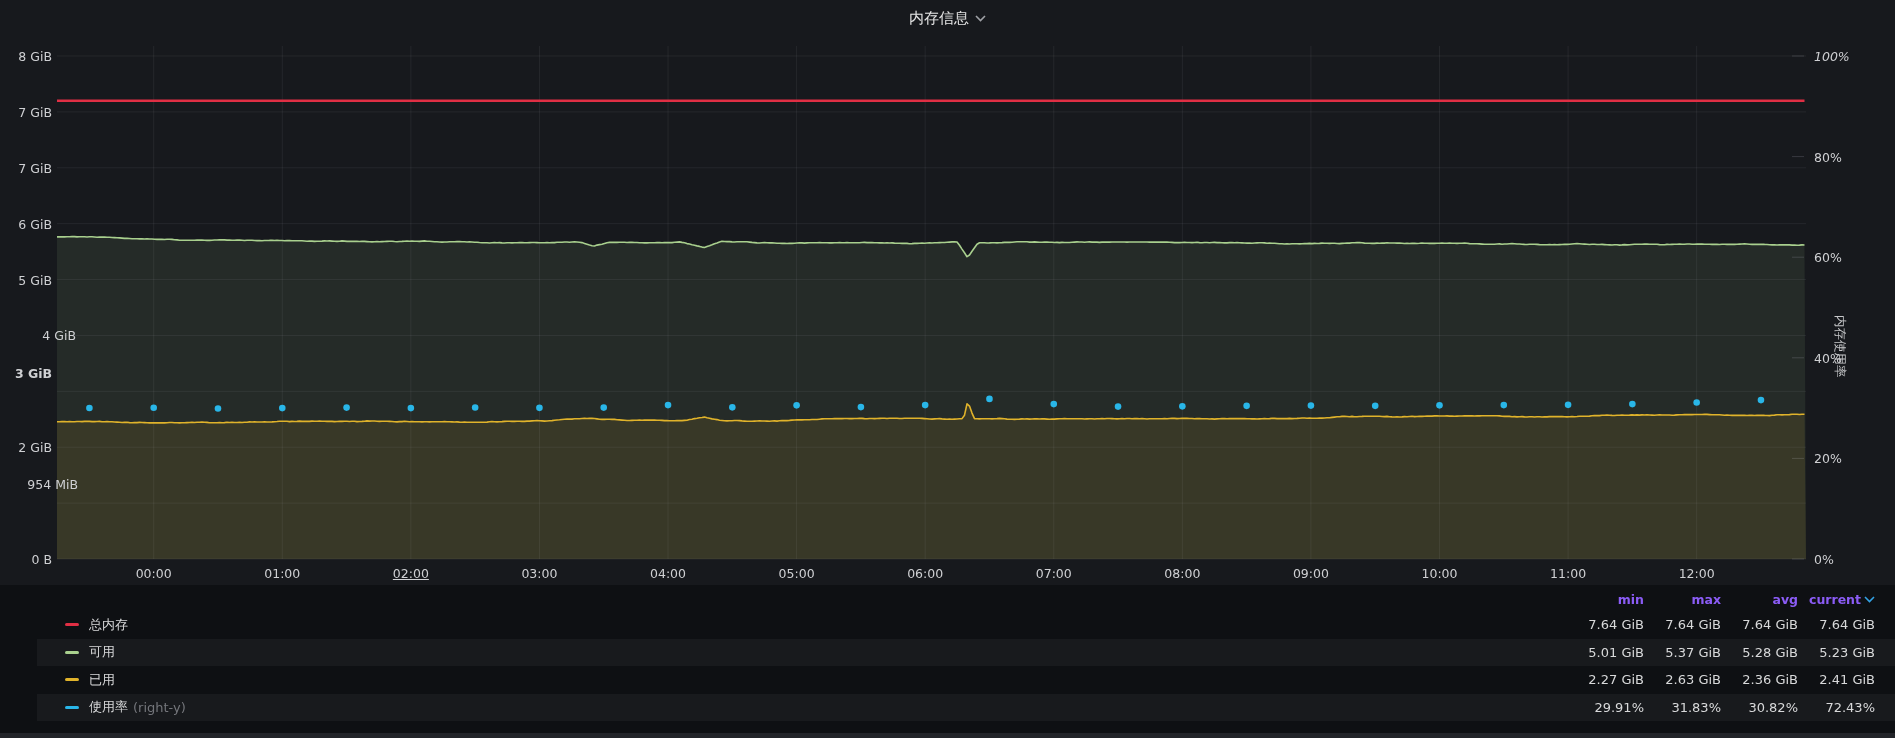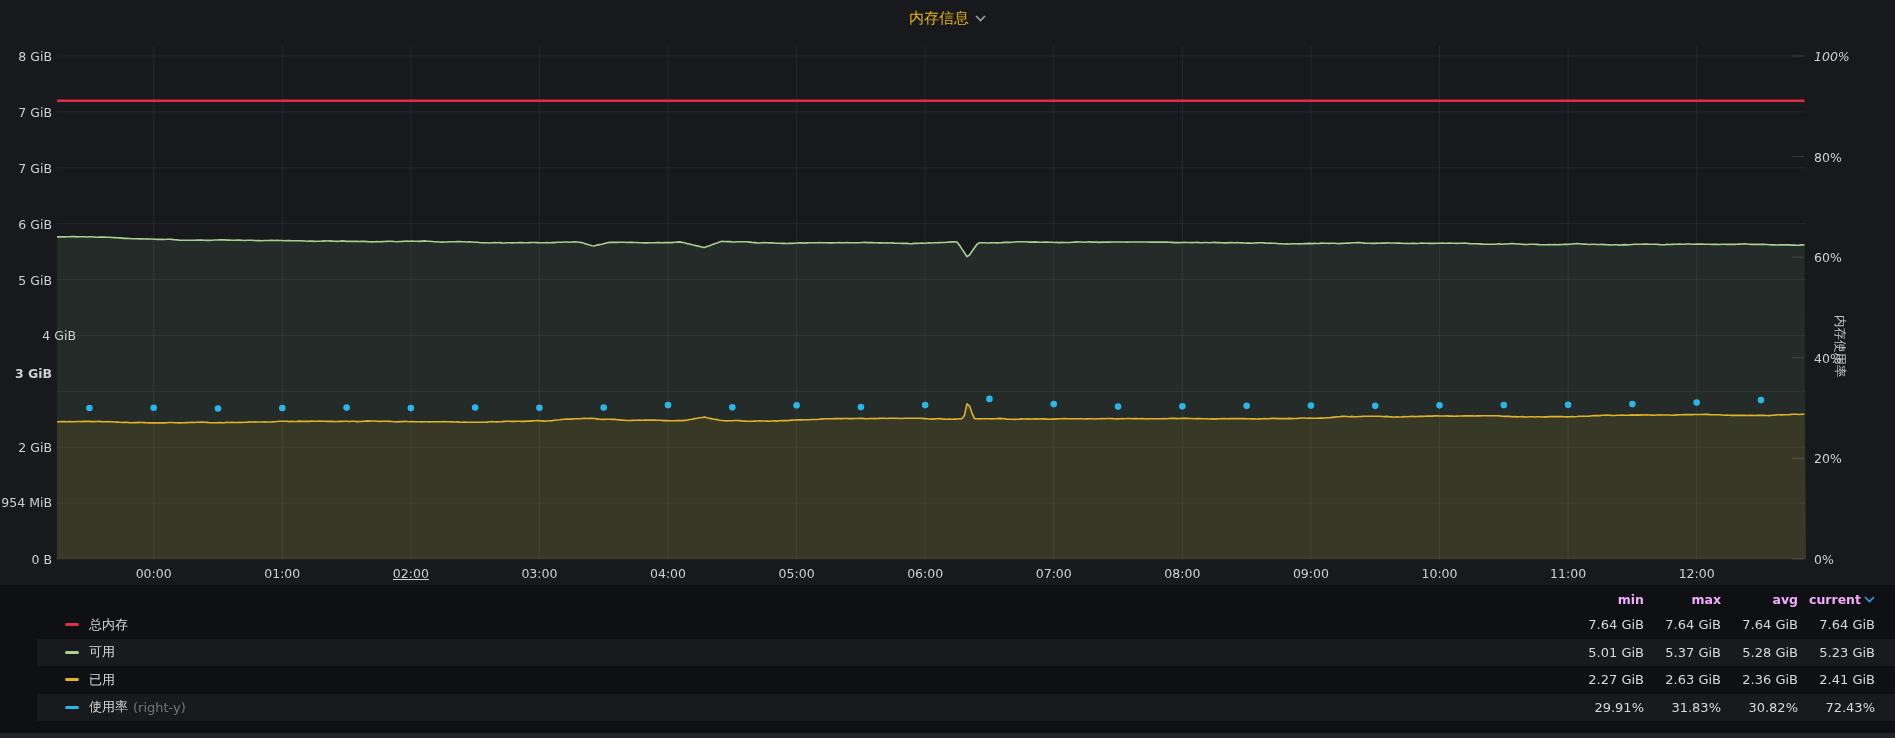--- a/index.html
+++ b/index.html
@@ -1,31 +1,31 @@
 <!DOCTYPE html>
 <html><head>
 <meta charset="utf-8">
 <style>
   html,body{margin:0;padding:0;background:#0c0d10;}
   #root{position:relative;width:1895px;height:738px;background:#111317;overflow:hidden;
         font-family:"DejaVu Sans","Liberation Sans",sans-serif;color:#d8d9da;}
   .chart-region{position:absolute;left:0;top:0;width:1895px;height:585px;background:#17191d;}
   .title-bar{position:absolute;left:0;top:0;width:100%;height:36px;display:flex;align-items:center;justify-content:center;gap:7px;}
-  .panel-title{font-size:15px;color:#eab308;cursor:pointer;display:flex;align-items:center;gap:6px;}
+  .panel-title{font-size:15px;color:#e5e5e5;cursor:pointer;display:flex;align-items:center;gap:6px;}
   .chev{width:11px;height:7px;display:inline-block;}
   svg.plot{position:absolute;left:0;top:0;}
   .axis-label{position:absolute;font-size:12.5px;color:#cfd0d3;white-space:nowrap;}
   .y-left{text-align:right;width:52px;transform:translateY(-50%);}
   .y-right{transform:translateY(-50%);}
   .x-label{transform:translateX(-50%);}
   .right-axis-title{position:absolute;left:1848px;top:315px;transform:rotate(90deg);transform-origin:left top;
        font-size:12.5px;color:#c7c8ca;white-space:nowrap;}
   .legend{position:absolute;left:0;top:585px;width:1895px;height:148px;background:#0e1013;}
   .legend-header{position:absolute;left:20px;right:20px;top:3px;height:22px;display:flex;justify-content:flex-end;align-items:center;}
-  .legend-header .hcell{width:77px;text-align:right;font-size:12.5px;font-weight:bold;color:#f0abfc;cursor:pointer;
+  .legend-header .hcell{width:77px;text-align:right;font-size:12.5px;font-weight:bold;color:#8b5cf6;cursor:pointer;
        display:flex;justify-content:flex-end;align-items:center;gap:3px;}
   .legend-rows{position:absolute;left:0;right:0;top:26px;padding-left:37px;}
   .legend-row{height:27.5px;display:flex;align-items:center;padding:0 20px;}
   .legend-row.stripe{background:rgba(255,255,255,0.045);}
   .swatch{width:14px;height:3px;border-radius:1.5px;margin:0 10px 0 8px;flex:0 0 14px;}
   .series-label{font-size:13px;color:#d8d9da;cursor:pointer;}
   .series-suffix{font-size:13px;color:#74767b;margin-left:5px;}
   .spacer{flex:1;}
   .vcell{width:77px;text-align:right;font-size:13px;color:#d8d9da;}
   .bottom-strip{position:absolute;left:0;bottom:0;width:100%;height:5px;background:#222429;}
@@ -104,21 +104,21 @@
         <circle cx="1439.5000000000002" cy="405.33349999999996" r="3.3" fill="#29b6e8"></circle>
         <circle cx="1503.7900000000002" cy="405.082" r="3.3" fill="#29b6e8"></circle>
         <circle cx="1568.0800000000002" cy="404.83050000000003" r="3.3" fill="#29b6e8"></circle>
         <circle cx="1632.3700000000001" cy="404.076" r="3.3" fill="#29b6e8"></circle>
         <circle cx="1696.66" cy="402.567" r="3.3" fill="#29b6e8"></circle>
         <circle cx="1760.9500000000003" cy="400.1023" r="3.3" fill="#29b6e8"></circle>
       </svg>
 
     <div id="y-left-labels">
         <div class="axis-label y-left" style="left: 0px; top: 559px;">0 B</div>
-        <div class="axis-label y-left" style="left: 0px; top: 502px;">954 MiB</div>
+        <div class="axis-label y-left" style="left: 0px; top: 484px; padding-left: 26px;">954 MiB</div>
         <div class="axis-label y-left" style="left: 0px; top: 447.22px;">2 GiB</div>
         <div class="axis-label y-left" style="left: 0px; top: 373px; font-weight: bold;">3 GiB</div>
         <div class="axis-label y-left" style="left: 0px; top: 335.44px; margin-left: 24px;">4 GiB</div>
         <div class="axis-label y-left" style="left: 0px; top: 279.55px;">5 GiB</div>
         <div class="axis-label y-left" style="left: 0px; top: 223.66px;">6 GiB</div>
         <div class="axis-label y-left" style="left: 0px; top: 167.77px;">7 GiB</div>
         <div class="axis-label y-left" style="left: 0px; top: 111.88px;">7 GiB</div>
         <div class="axis-label y-left" style="left: 0px; top: 55.99px;">8 GiB</div>
       </div>
     <div id="y-right-labels">

